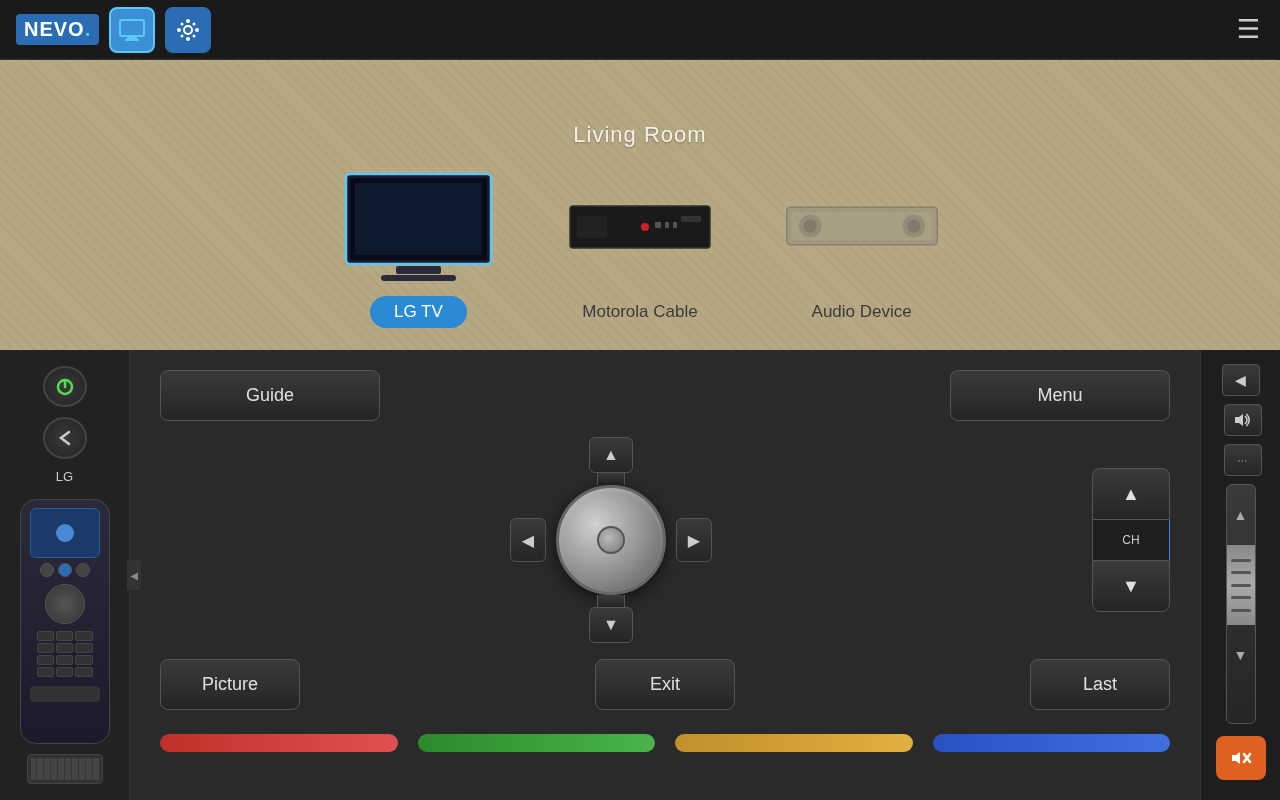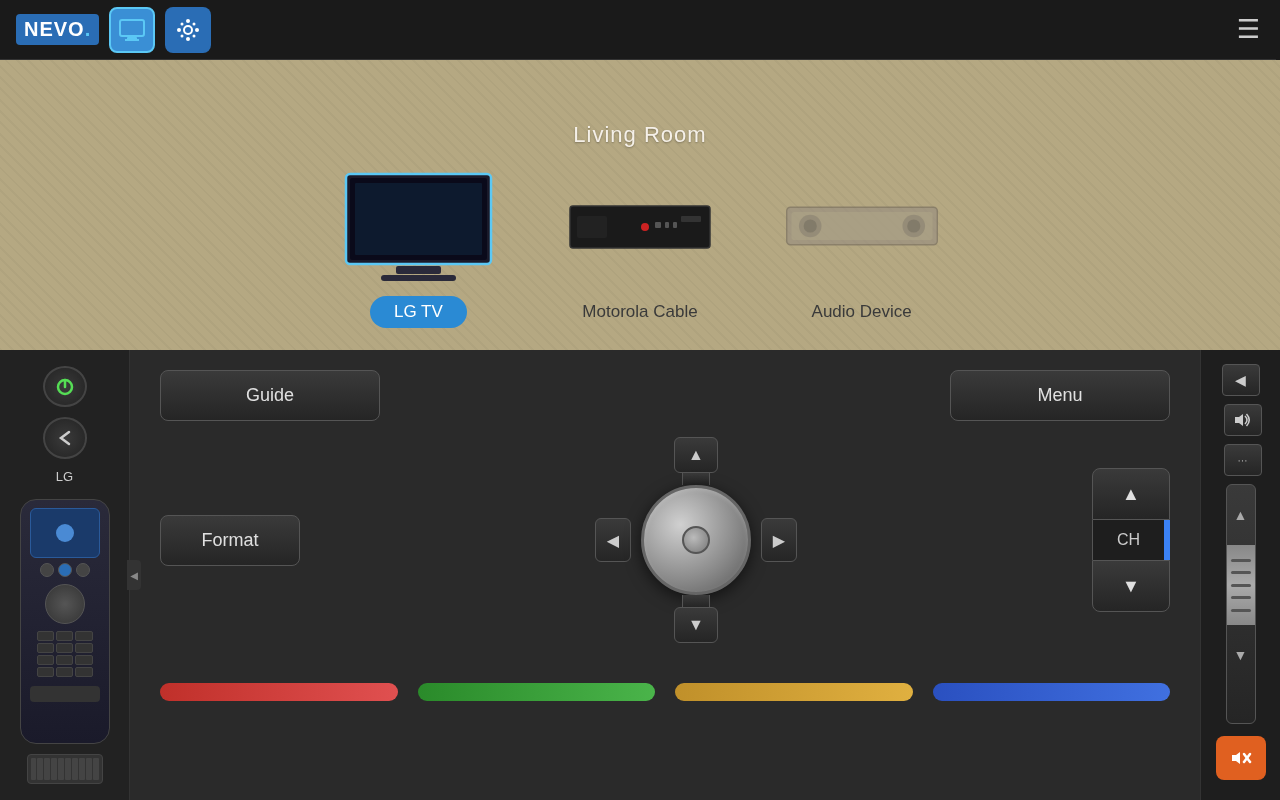--- a/index.html
+++ b/index.html
@@ -313,21 +313,21 @@
     }
     .ch-btn {
       background: linear-gradient(180deg, #3a3a3a, #252525);
       border: 1px solid #555;
       color: #e0e0e0;
       font-size: 18px;
       cursor: pointer;
       display: flex; align-items: center; justify-content: center;
     }
     .ch-up { height: 52px; border-radius: 8px 8px 0 0; }
-    .ch-label { height: 40px; background: #1e1e1e; font-size: 16px; display:flex; align-items:center; justify-content:center; color:#ccc; border-left:1px solid #555; border-right:6px solid #3b82f6; }
+    .ch-label { height: 40px; background: #1e1e1e; font-size: 12px; display:flex; align-items:center; justify-content:center; color:#ccc; border-left:1px solid #555; border-right:1px solid #3b82f6; }
     .ch-down { height: 52px; border-radius: 0 0 8px 8px; }
 
     
     .color-btns-row {
       display: flex;
       gap: 20px;
       align-items: center;
       margin-top: 8px;
     }
     .color-btn {
@@ -534,21 +534,20 @@
   </div>
 
   <div id="center-control">
 
     <div class="ctrl-row">
       <button class="ctrl-btn ctrl-btn-wide">Guide</button>
       <button class="ctrl-btn ctrl-btn-wide">Menu</button>
     </div>
 
     <div class="ctrl-row" style="justify-content:flex-start; gap:30px; align-items:center;">
-      <button class="ctrl-btn ctrl-btn-sm">Format</button>
 
       <div class="dpad-container" style="margin:0 auto;">
         <div class="dpad-up-btn">
           <span>▲</span>
         </div>
         <div class="dpad-track-v"></div>
         <div class="dpad-mid-row">
           <div class="dpad-left-btn">
             <span>◀</span>
           </div>
@@ -570,22 +569,25 @@
           <span>▲</span>
         </div>
         <div class="ch-label">CH</div>
         <div class="ch-btn ch-down">
           <span>▼</span>
         </div>
       </div>
     </div>
 
     <div class="ctrl-row">
+      <button class="ctrl-btn ctrl-btn-sm">Picture</button>
       <div style="flex:1;"></div>
+      <button class="ctrl-btn ctrl-btn-sm">Exit</button>
       <div style="flex:1;"></div>
+      <button class="ctrl-btn ctrl-btn-sm">Last</button>
     </div>
 
     <div class="color-btns-row">
       <button class="color-btn color-btn-red"></button>
       <button class="color-btn color-btn-green"></button>
       <button class="color-btn color-btn-yellow"></button>
       <button class="color-btn color-btn-blue"></button>
     </div>
   </div>
 

